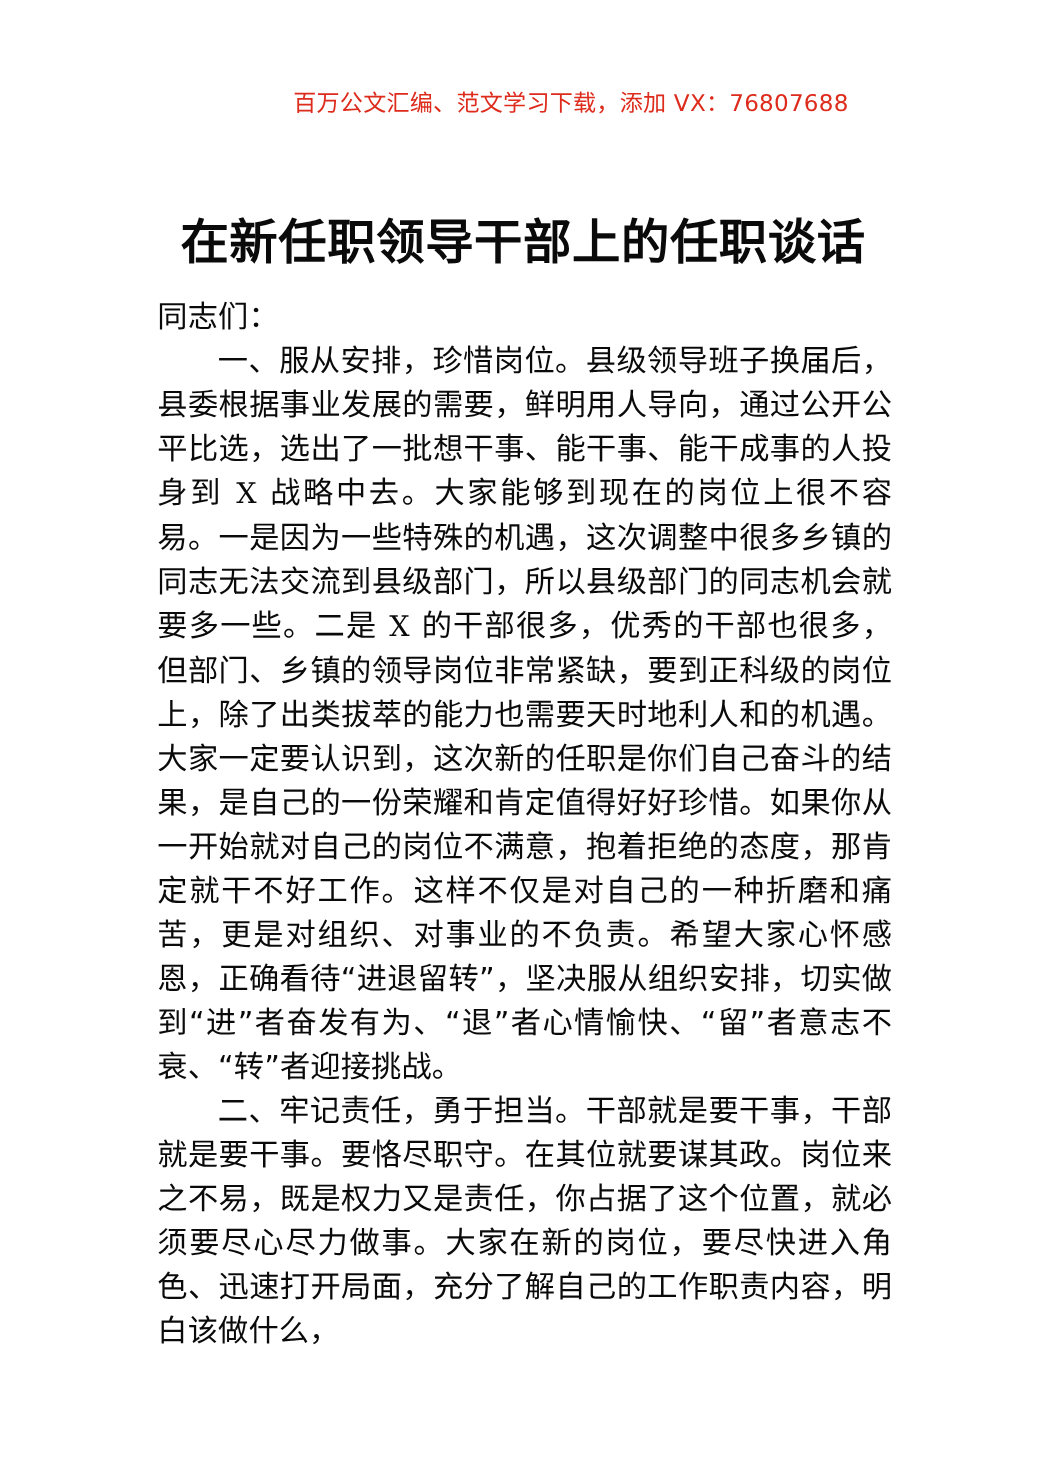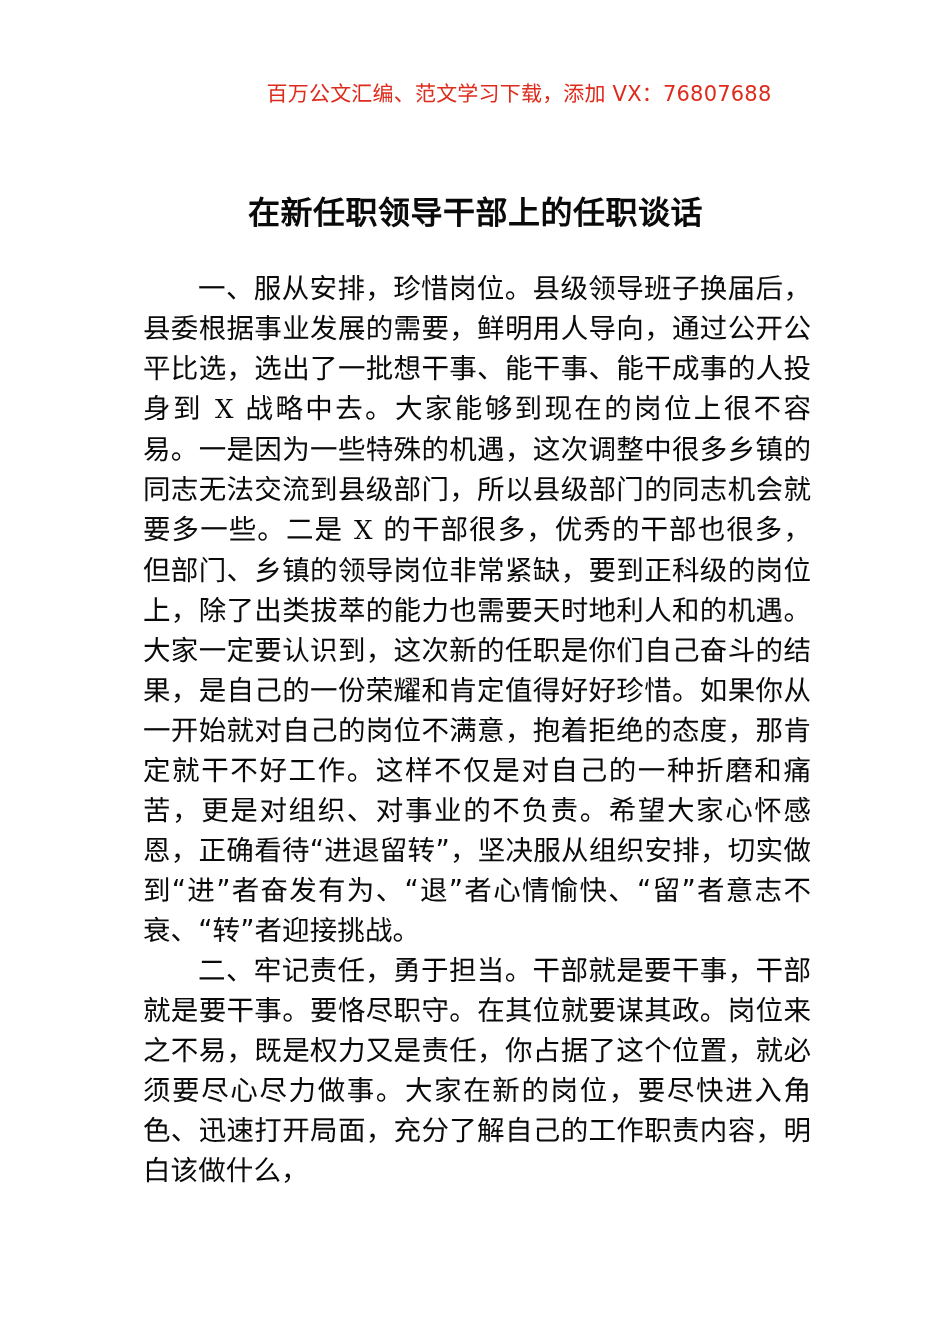--- a/index.html
+++ b/index.html
@@ -42,21 +42,21 @@
     font-family: "DejaVu Sans", "Liberation Sans", sans-serif;
   }
 
   
   .doc-title {
     position: absolute;
     left: 143px;
     top: 168px;
     width: 665px;
     text-align: center;
-    font-size: 32px;
+    font-size: 44px;
     line-height: 48px;
     font-weight: 700;
     letter-spacing: 0.5px;
     color: #0a0a0a;
   }
 
   
   .body-block {
     position: absolute;
     left: 143px;
@@ -100,20 +100,21 @@
 <body>
 
 <div class="page">
 
   <div class="promo-header" style="color: rgb(221, 43, 28); padding-left: 44px;">百万公文汇编、范文学习下载，添加 VX：76807688</div>
 
   <h1 class="doc-title">在新任职领导干部上的任职谈话</h1>
 
   <div class="body-block">
 
+    <p class="para flush">同志们：</p>
 
 
     <p class="para indent">一、服从安排，珍惜岗位。县级领导班子换届后，县委根据事业发展的需要，鲜明用人导向，通过公开公平比选，选出了一批想干事、能干事、能干成事的人投身到 <span class="latin">X</span> 战略中去。大家能够到现在的岗位上很不容易。一是因为一些特殊的机遇，这次调整中很多乡镇的同志无法交流到县级部门，所以县级部门的同志机会就要多一些。二是 <span class="latin">X</span> 的干部很多，优秀的干部也很多，但部门、乡镇的领导岗位非常紧缺，要到正科级的岗位上，除了出类拔萃的能力也需要天时地利人和的机遇。大家一定要认识到，这次新的任职是你们自己奋斗的结果，是自己的一份荣耀和肯定值得好好珍惜。如果你从一开始就对自己的岗位不满意，抱着拒绝的态度，那肯定就干不好工作。这样不仅是对自己的一种折磨和痛苦，更是对组织、对事业的不负责。希望大家心怀感恩，正确看待“进退留转”，坚决服从组织安排，切实做到“进”者奋发有为、“退”者心情愉快、“留”者意志不衰、“转”者迎接挑战。</p>
 
     <p class="para indent"><span>二、牢记责任，勇于担当。干部就是要干事，干部就是要干事。</span><b class="bold-run">要恪尽职守。</b><span>在其位就要谋其政。岗位来之不易，既是权力又是责任，你占据了这个位置，就必须要尽心尽力做事。大家在新的岗位，要尽快进入角色、迅速打开局面，充分了解自己的工作职责内容，明白该做什么，</span></p>
 
   </div>
 </div>
 
 </body></html>

